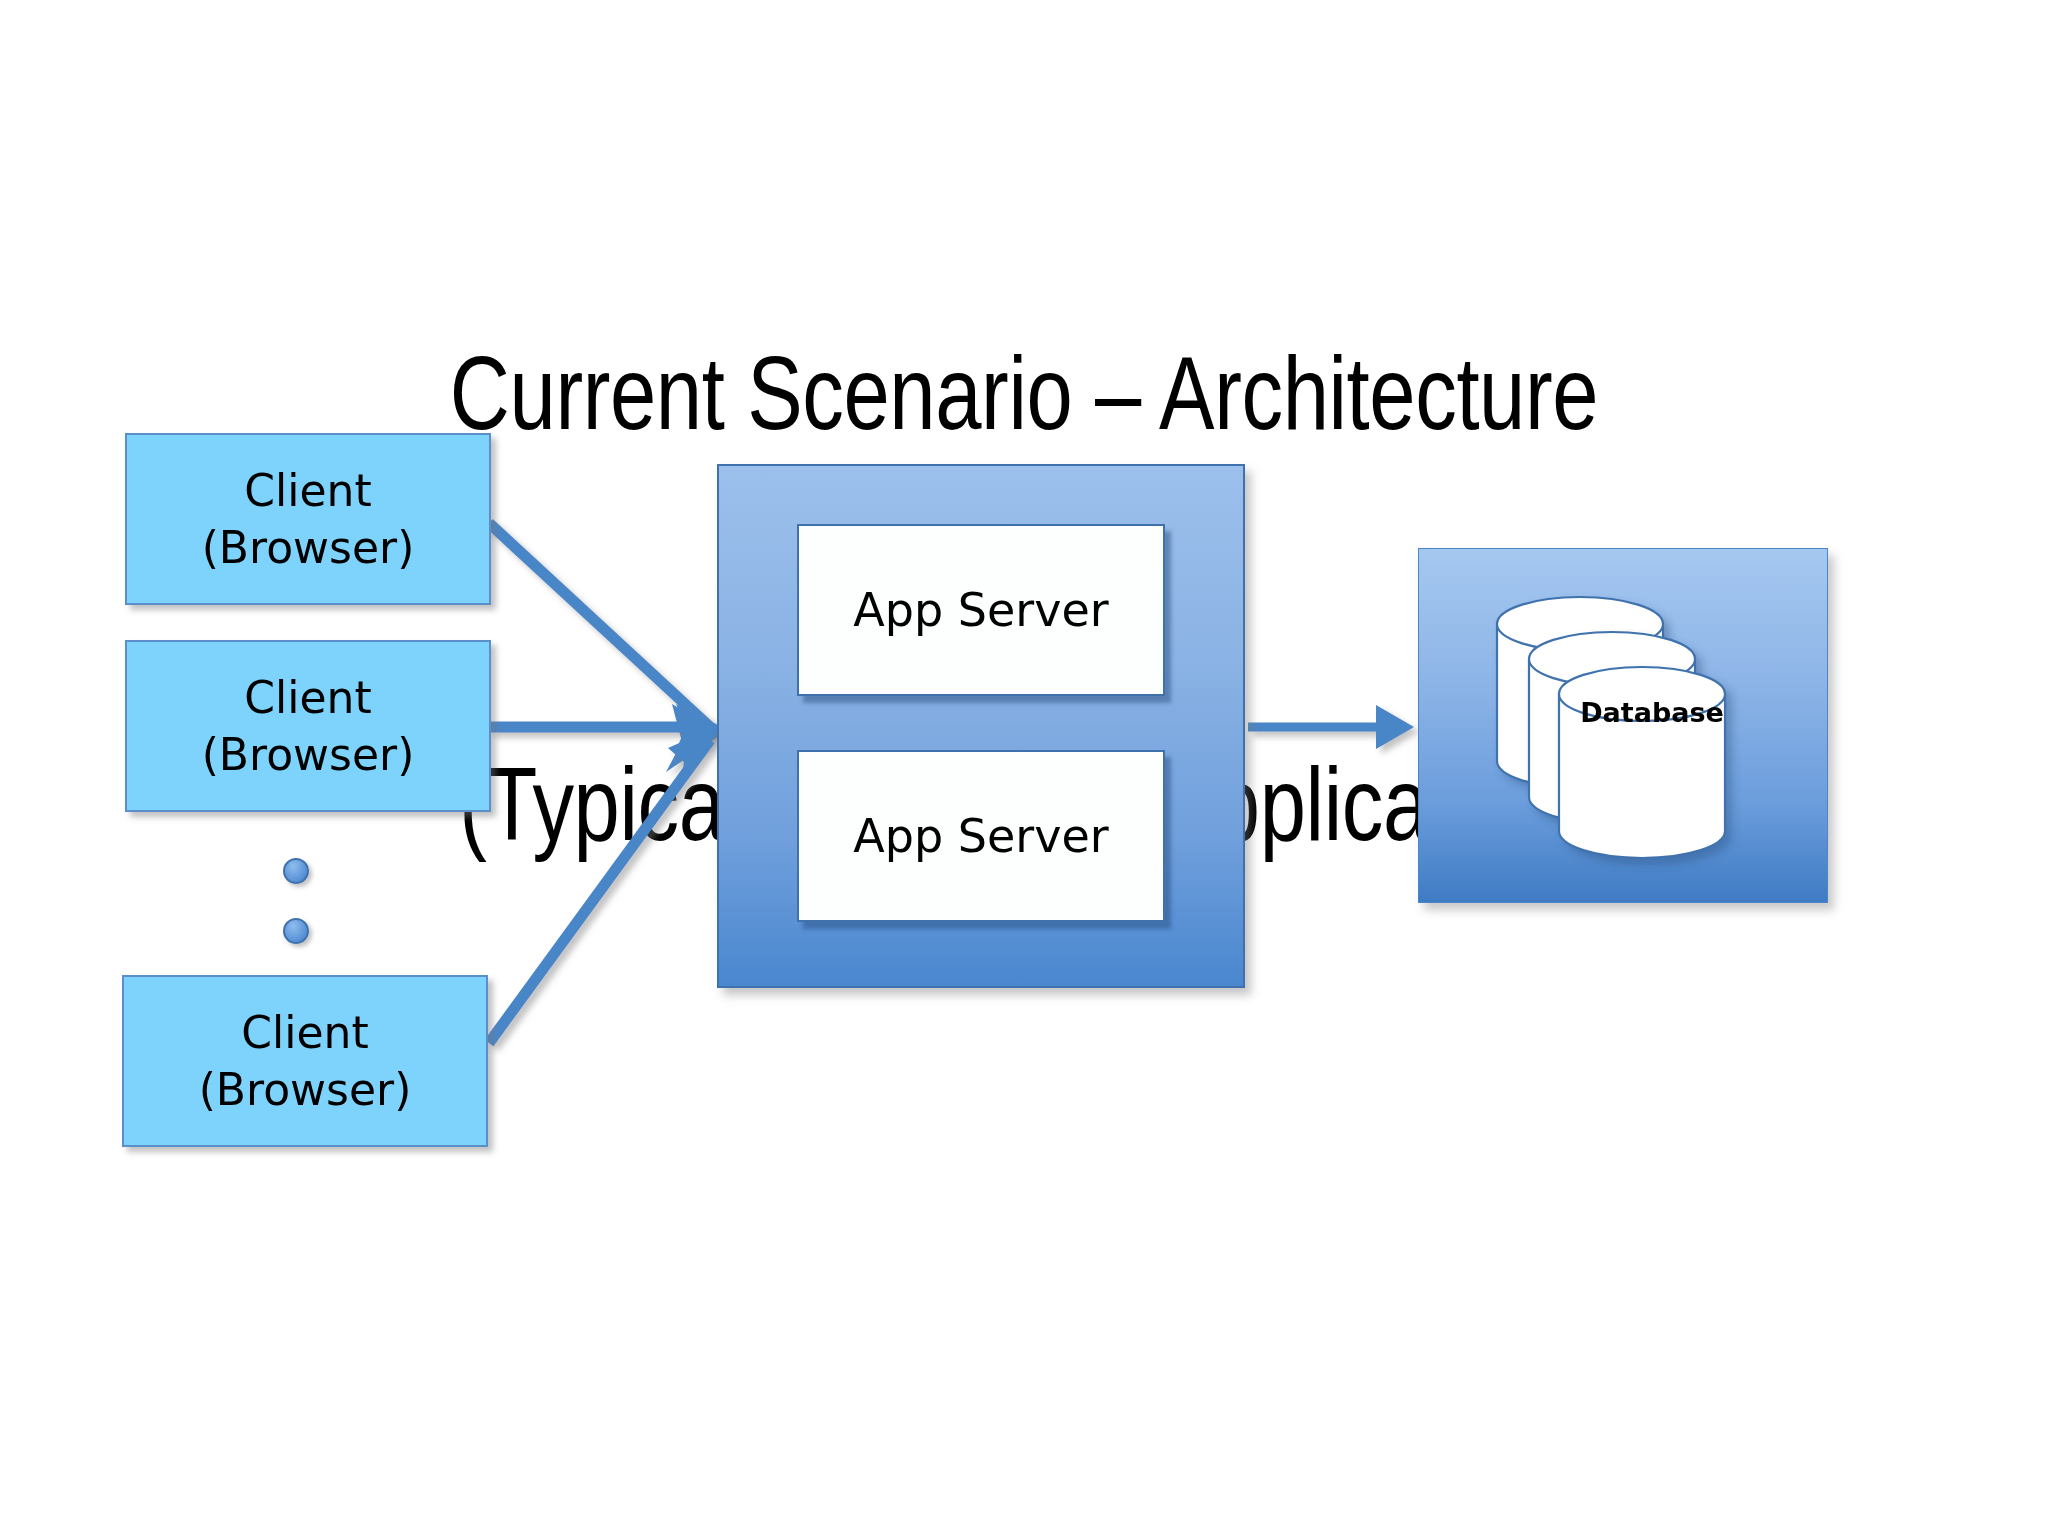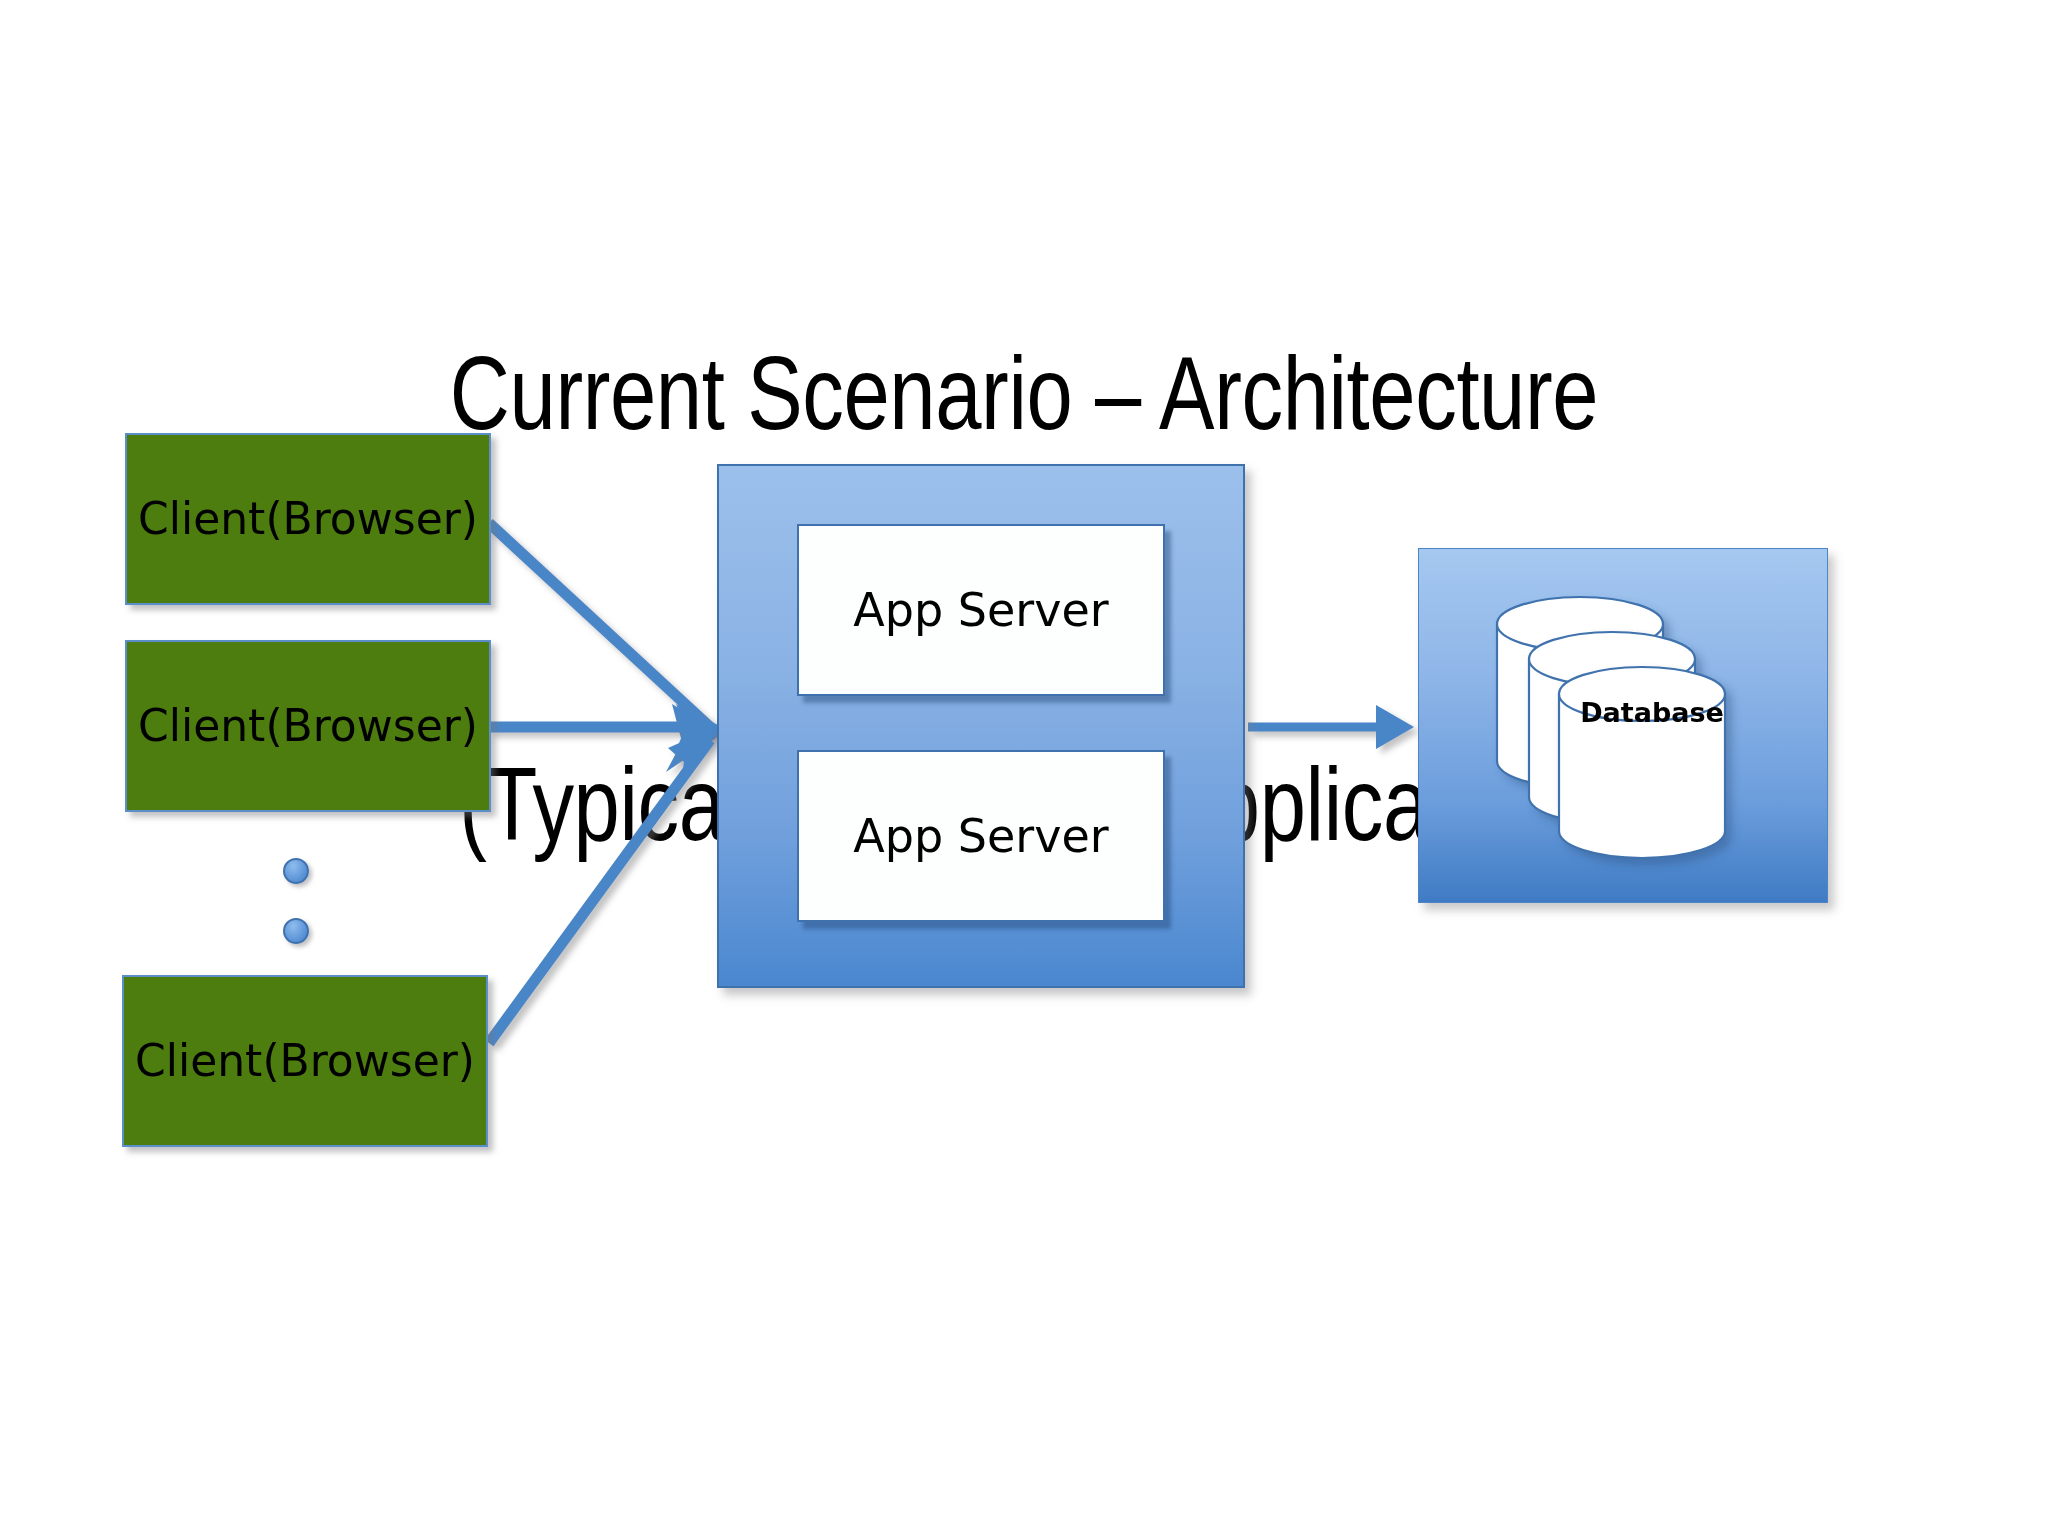--- a/index.html
+++ b/index.html
@@ -31,26 +31,26 @@
     letter-spacing: -0.5px;
     transform: scaleX(0.80);
     transform-origin: 50% 0;
     white-space: pre;
   }
   #slide-title .title-line { display: block; }
 
   
   .client-box {
     position: absolute;
-    background: #4d7c0f;
+    background: #7dd3fc;
     border: 2px solid #5b8fc9;
     box-sizing: border-box;
     box-shadow: 5px 5px 6px rgba(120,120,125,0.45);
     display: flex;
-    flex-direction: row;
+    flex-direction: column;
     align-items: center;
     justify-content: center;
     font-family: "DejaVu Sans", sans-serif;
     font-size: 44px;
     line-height: 1.30;
     color: #000000;
     text-align: center;
   }
   .client-box .ln { display: block; white-space: pre; }
 

